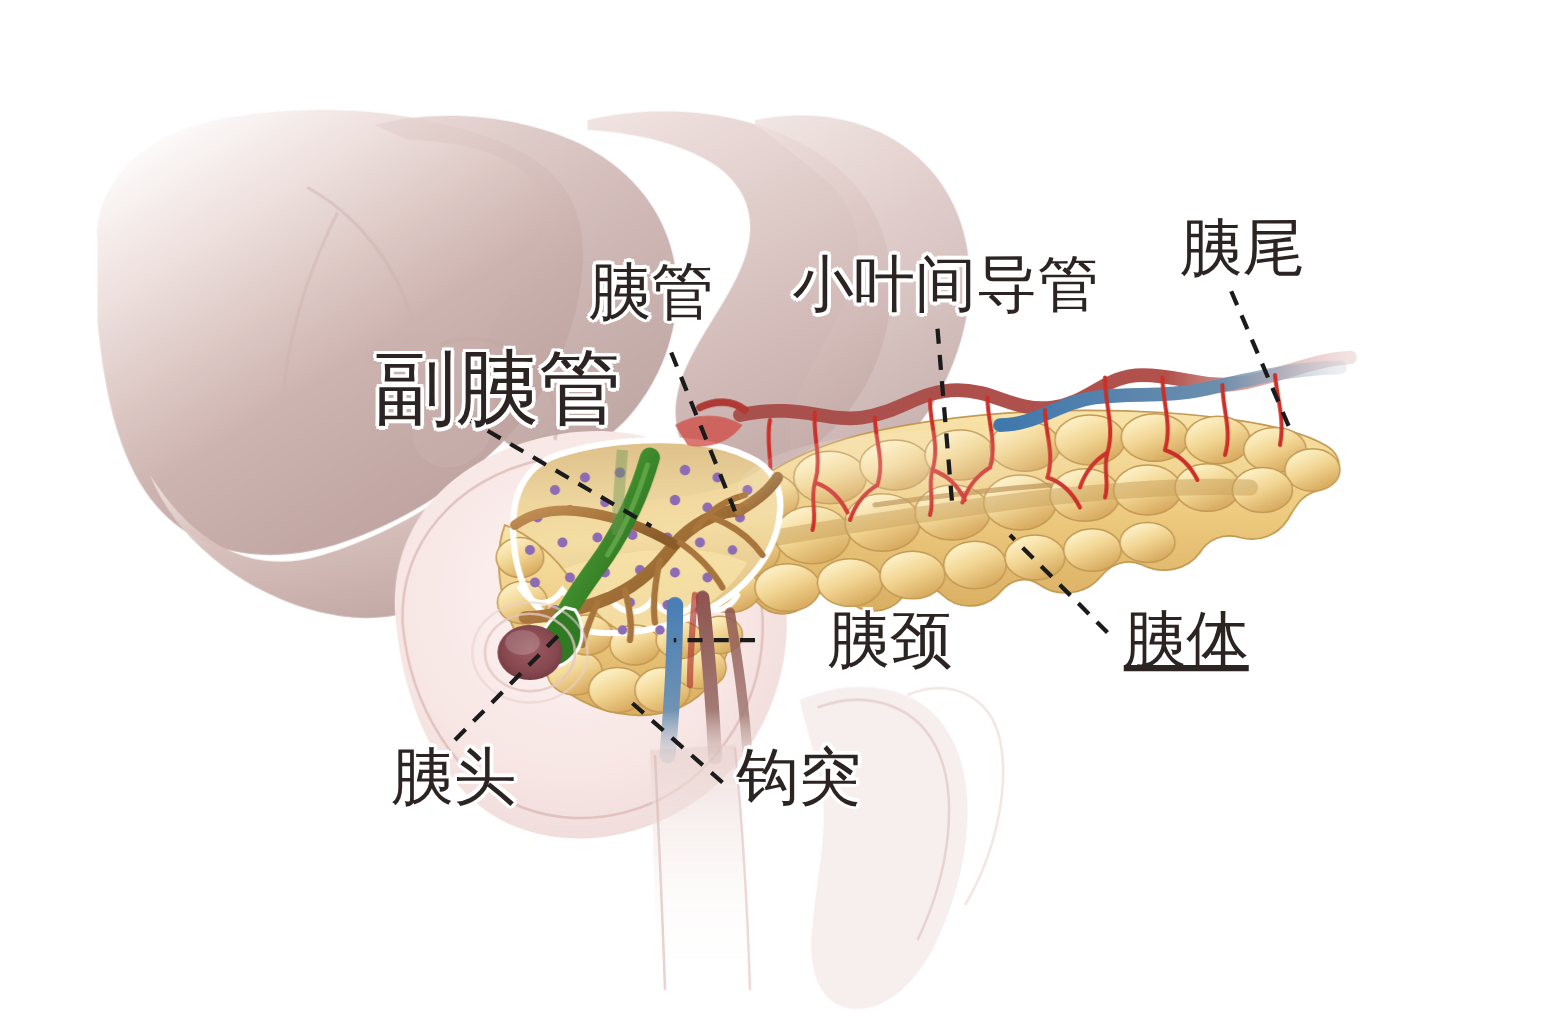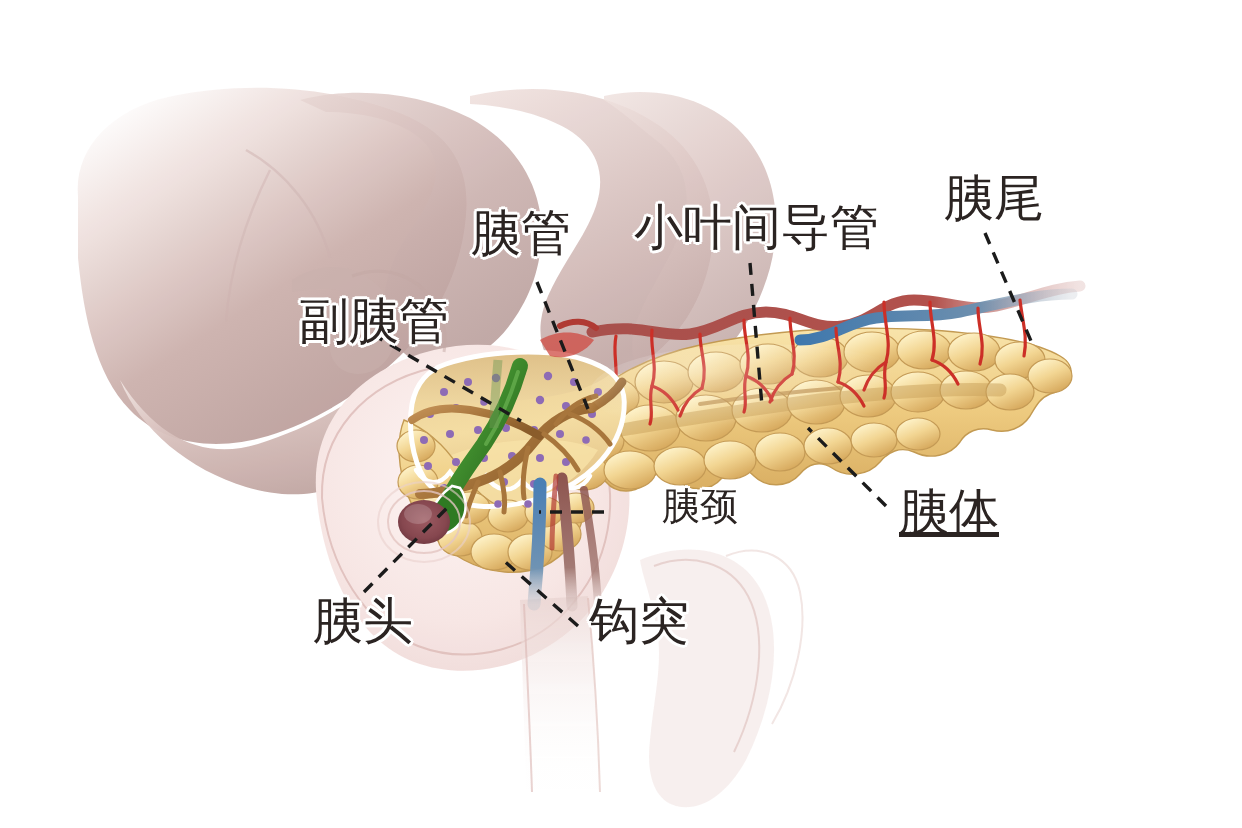--- a/index.html
+++ b/index.html
@@ -382,22 +382,22 @@
       <line x1="537" y1="282" x2="588" y2="409"></line>
       <line x1="750" y1="263" x2="762" y2="406"></line>
       <line x1="985" y1="233" x2="1031" y2="341"></line>
       <line x1="604" y1="512" x2="539" y2="512"></line>
       <line x1="886" y1="506" x2="808" y2="428"></line>
       <line x1="364" y1="592" x2="447" y2="508"></line>
       <line x1="578" y1="626" x2="503" y2="560"></line>
     </g>
   </svg>
 
-  <div class="lbl outlined" style="left:299px;top:296px;font-size:50px;">副胰管</div>
+  <div class="lbl outlined" style="left:299px;top:278px;font-size:66px;">副胰管</div>
   <div class="lbl outlined" style="left:471px;top:208px;font-size:50px;">胰管</div>
   <div class="lbl outlined" style="left:634px;top:203px;font-size:49px;">小叶间导管</div>
   <div class="lbl outlined" style="left:944px;top:173px;font-size:50px;">胰尾</div>
-  <div class="lbl outlined" style="left:662px;top:487px;font-size:38px;">胰颈</div>
+  <div class="lbl outlined" style="left:662px;top:487px;font-size:50px;">胰颈</div>
   <div class="lbl" style="left:899px;top:487px;font-size:50px;text-decoration:underline;">胰体</div>
   <div class="lbl outlined" style="left:313px;top:596px;font-size:50px;">胰头</div>
   <div class="lbl outlined" style="left:589px;top:596px;font-size:50px;">钩突</div>
 
 </div>
 
 </body></html>

